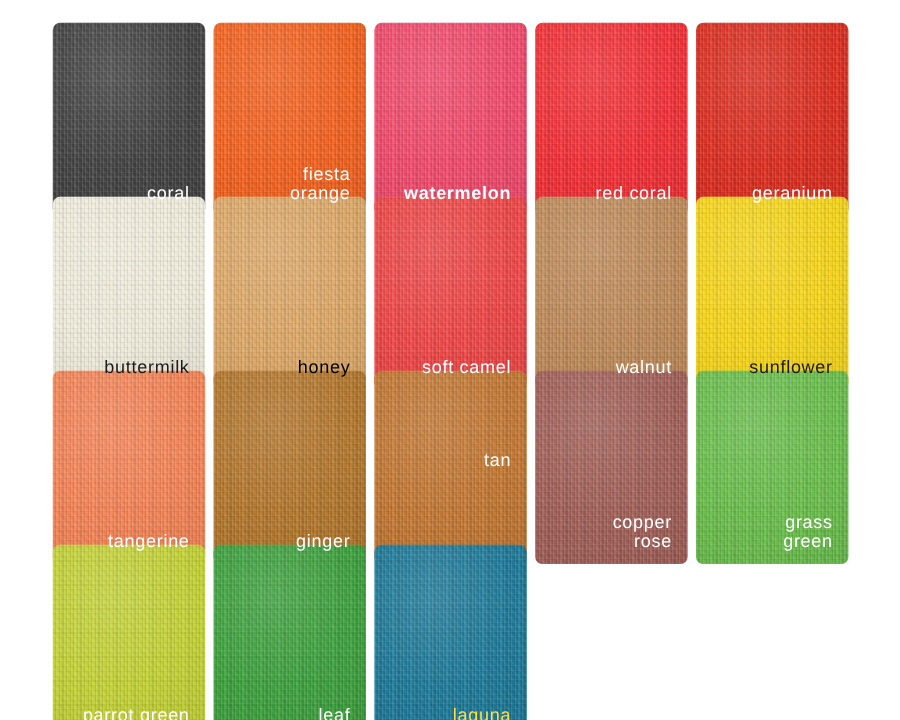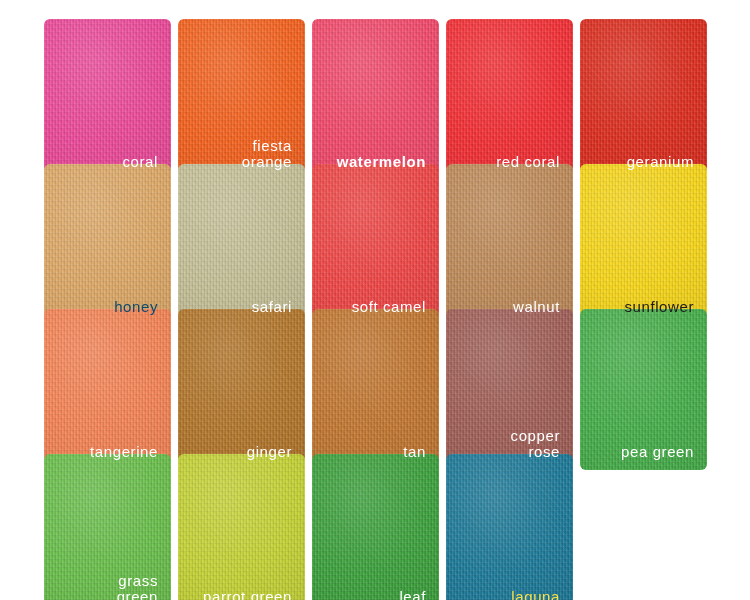--- a/index.html
+++ b/index.html
@@ -93,66 +93,63 @@
     font-family: "Liberation Sans", sans-serif;
   }
   .swatch-label.dark {
     color: #1c1c1c;
   }
 </style>
 </head>
 <body style="background: rgb(255, 255, 255);">
 
 <div id="swatch-grid">
-    <div class="swatch" style="background: #ec4899;">
+    <div class="swatch" style="background: #404040;">
       <span class="swatch-label" style="color: rgb(255, 255, 255);">coral</span>
     </div>
     <div class="swatch" style="background: rgb(244, 96, 28);">
       <span class="swatch-label" style="color: rgb(255, 255, 255);">fiesta
 orange</span>
     </div>
     <div class="swatch" style="background: rgb(242, 72, 106);">
       <span class="swatch-label" style="color: rgb(255, 255, 255); font-weight: bold;">watermelon</span>
     </div>
     <div class="swatch" style="background: rgb(243, 45, 51);">
       <span class="swatch-label" style="color: rgb(255, 255, 255);">red coral</span>
     </div>
     <div class="swatch" style="background: rgb(220, 43, 28);">
       <span class="swatch-label" style="color: rgb(255, 255, 255);">geranium</span>
     </div>
+    <div class="swatch" style="background: rgb(241, 237, 220);">
+      <span class="swatch-label dark" style="color: rgb(28, 28, 28);">buttermilk</span>
+    </div>
     <div class="swatch" style="background: rgb(221, 168, 102);">
-      <span class="swatch-label" style="color: #0c4a6e;">honey</span>
-    </div>
-    <div class="swatch" style="background: rgb(197, 192, 151);">
-      <span class="swatch-label" style="color: rgb(255, 255, 255);">safari</span>
+      <span class="swatch-label" style="color: #000000;">honey</span>
     </div>
     <div class="swatch" style="background: #ef4444;">
       <span class="swatch-label" style="color: rgb(255, 255, 255);">soft camel</span>
     </div>
     <div class="swatch" style="background: rgb(190, 138, 88);">
       <span class="swatch-label" style="color: rgb(255, 255, 255);">walnut</span>
     </div>
     <div class="swatch" style="background: rgb(247, 214, 23);">
       <span class="swatch-label dark" style="color: rgb(28, 28, 28);">sunflower</span>
     </div>
     <div class="swatch" style="background: rgb(245, 131, 84);">
       <span class="swatch-label" style="color: rgb(255, 255, 255);">tangerine</span>
     </div>
     <div class="swatch" style="background: rgb(178, 117, 41);">
       <span class="swatch-label" style="color: rgb(255, 255, 255); text-align: center;">ginger</span>
     </div>
-    <div class="swatch" style="background: rgb(194, 118, 47);">
+    <div class="swatch" style="background: rgb(194, 118, 47); align-items: center;">
       <span class="swatch-label" style="color: rgb(255, 255, 255);">tan</span>
     </div>
     <div class="swatch" style="background: rgb(160, 94, 86);">
       <span class="swatch-label" style="color: rgb(255, 255, 255);">copper
 rose</span>
-    </div>
-    <div class="swatch" style="background: rgb(69, 174, 73);">
-      <span class="swatch-label" style="color: rgb(255, 255, 255);">pea green</span>
     </div>
     <div class="swatch" style="background: rgb(104, 190, 74);">
       <span class="swatch-label" style="color: rgb(255, 255, 255);">grass
 green</span>
     </div>
     <div class="swatch" style="background: rgb(195, 210, 51);">
       <span class="swatch-label" style="color: rgb(255, 255, 255);">parrot green</span>
     </div>
     <div class="swatch" style="background: rgb(58, 160, 58); align-items: flex-end;">
       <span class="swatch-label" style="color: rgb(255, 255, 255);">leaf</span>

